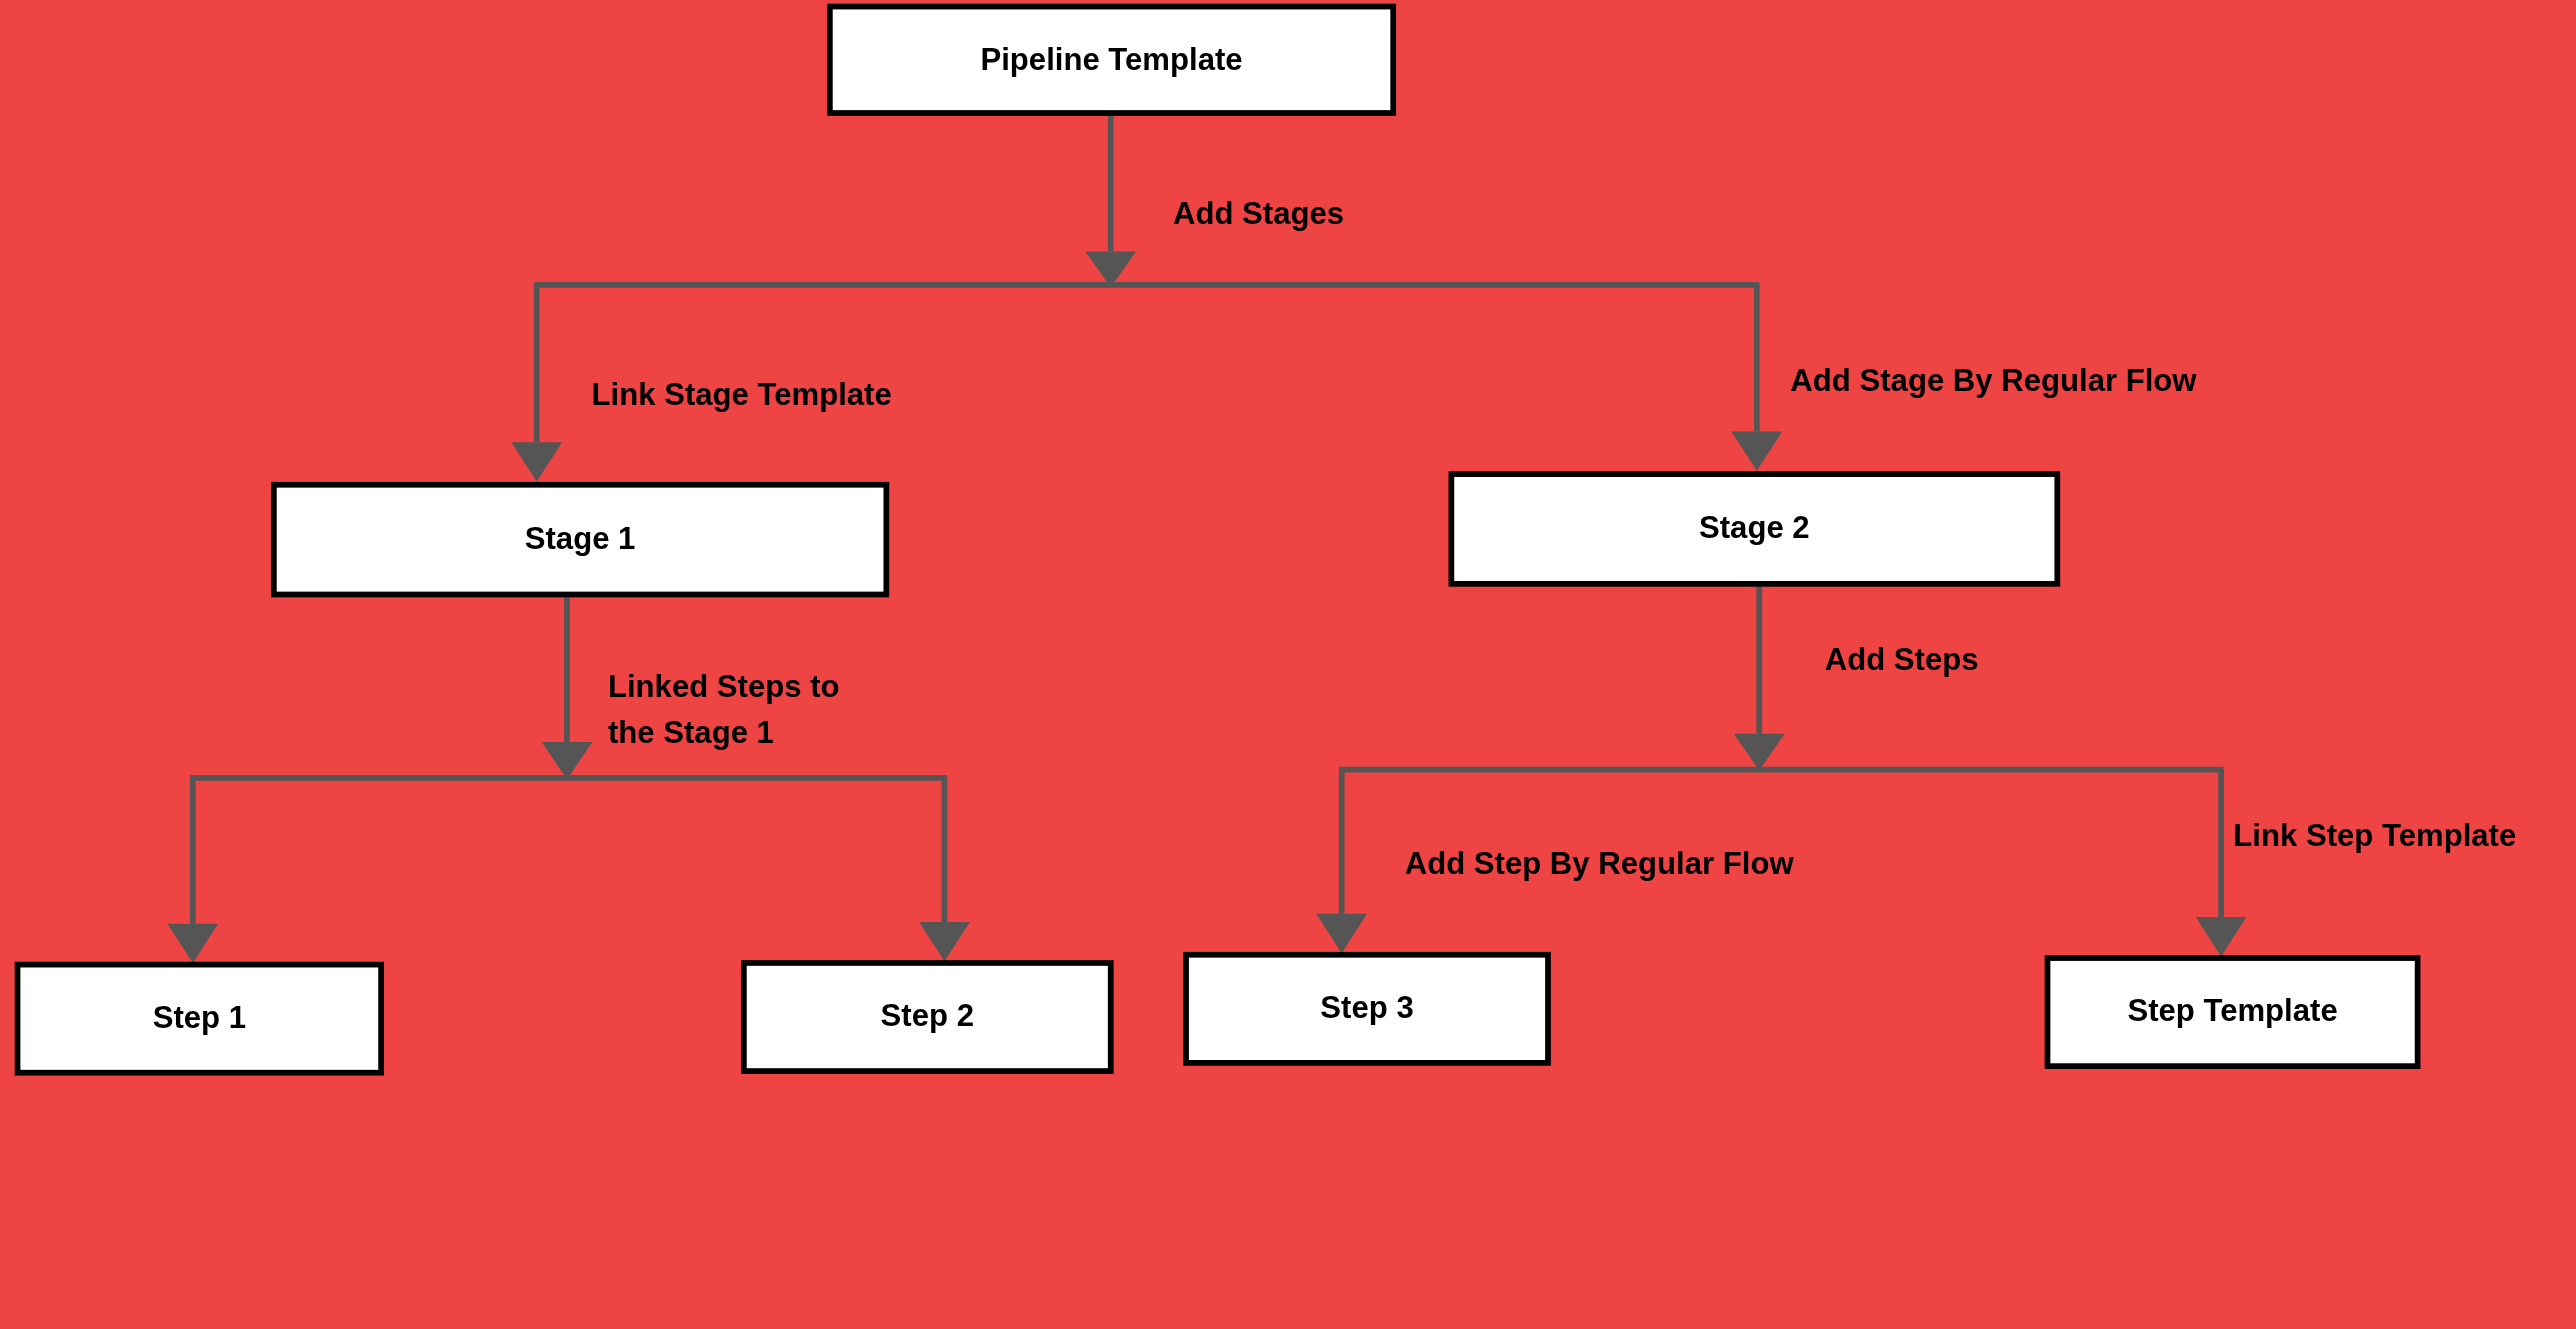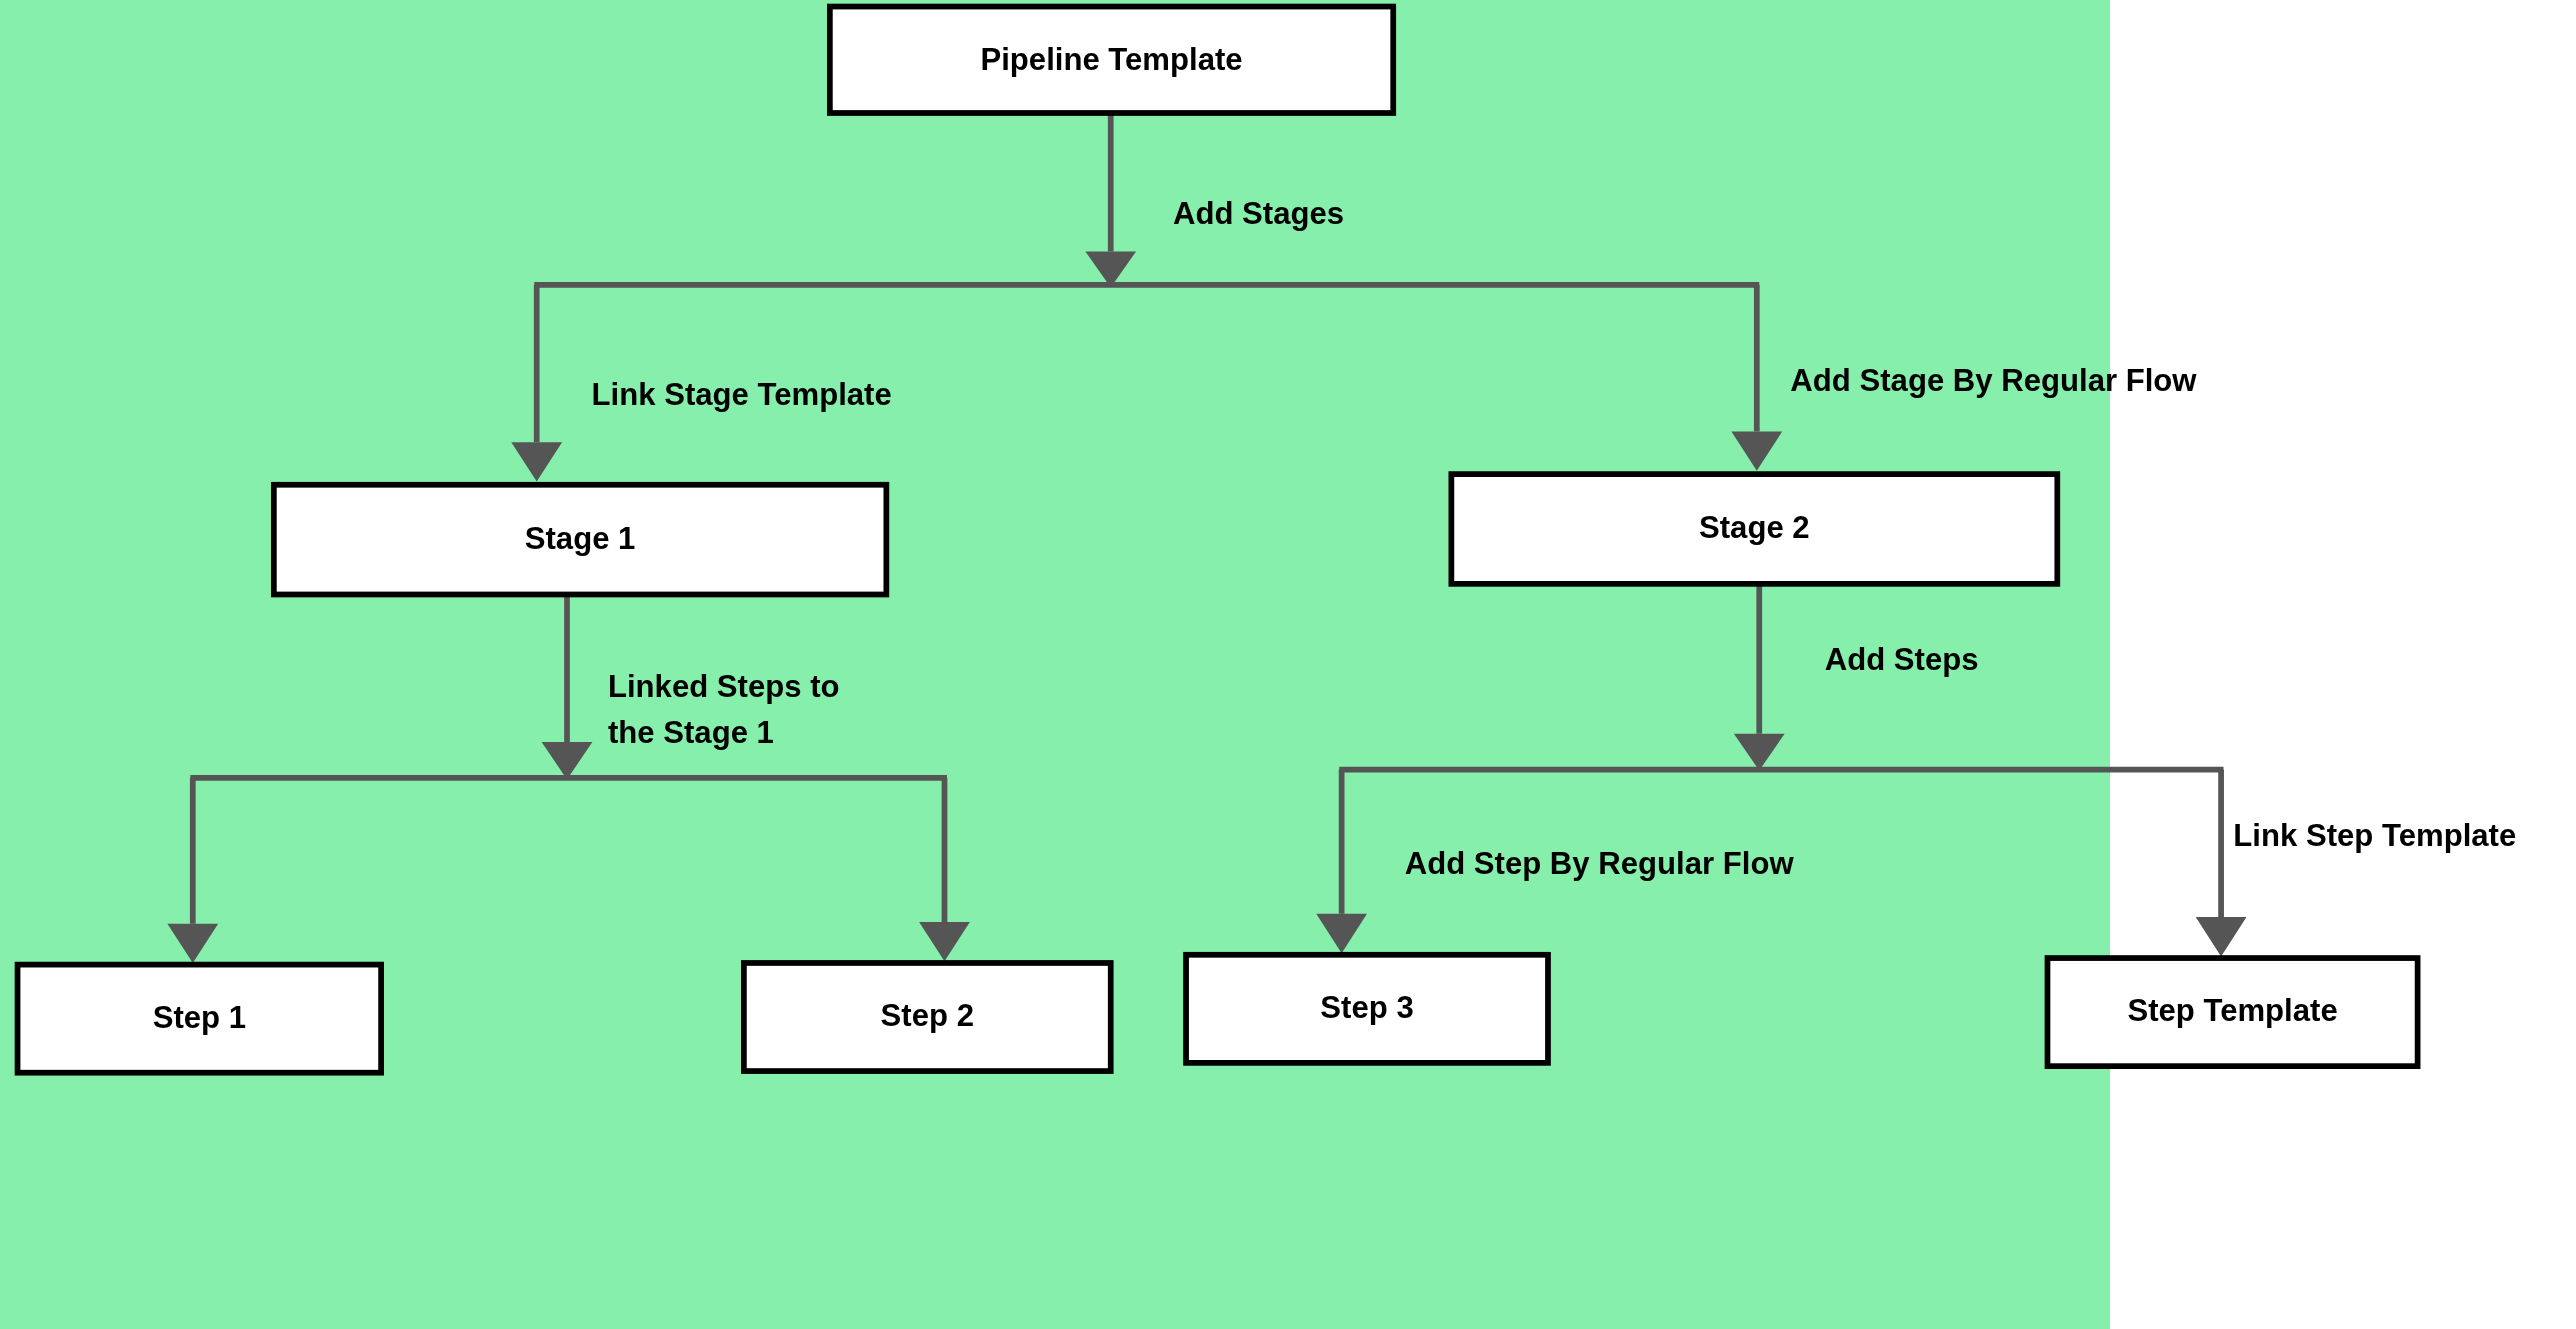--- a/index.html
+++ b/index.html
@@ -9,23 +9,23 @@
     background: #ffffff;
   }
   body {
     width: 2576px;
     height: 1329px;
     overflow: hidden;
     font-family: "Liberation Sans", sans-serif;
   }
   #diagram-root {
     position: relative;
-    width: 2110px;
+    width: 2576px;
     height: 1329px;
-    background: #86efac;
+    background: #ef4444;
   }
   svg#flow-svg {
     position: absolute;
     left: 0;
     top: 0;
     width: 2576px;
     height: 1329px;
     display: block;
   }
   .node-rect {

